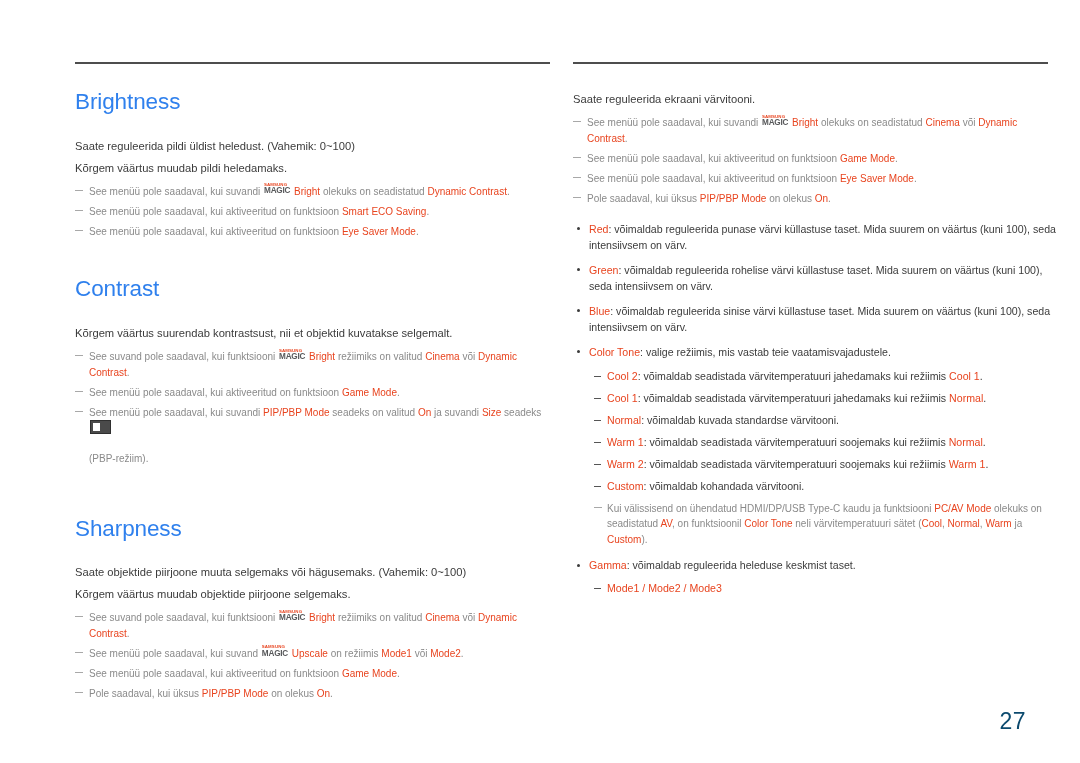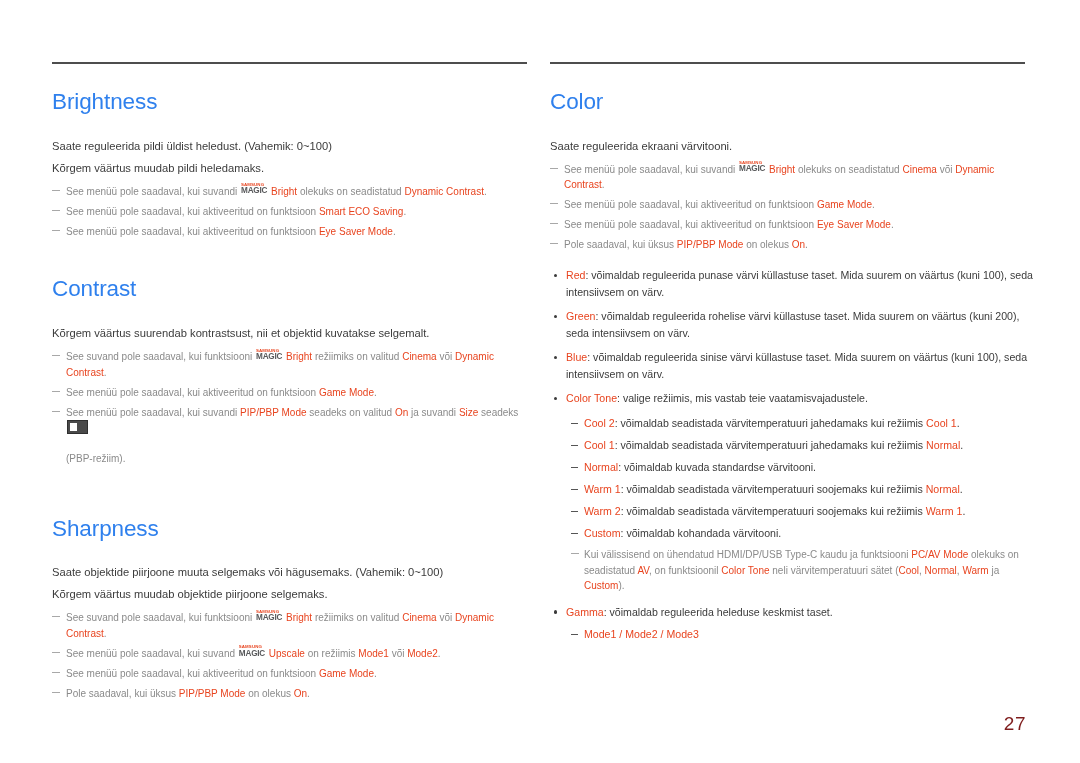--- a/index.html
+++ b/index.html
@@ -20,20 +20,21 @@
     height: 763px;
     box-sizing: border-box;
   }
   .columns {
     position: absolute;
     top: 62px;
     left: 0;
     width: 1080px;
     display: flex;
     gap: 0px;
+    justify-content: center;
   }
   .col {
     width: 484px;
     box-sizing: border-box;
   }
   .col-left  { margin-left: 52px; }
   .col-right { margin-left: 14px; }
 
   .rule {
     height: 0;
@@ -180,22 +181,22 @@
     height: 100%;
     background: #ffffff;
     vertical-align: top;
   }
   .pbp-icon i + i { margin-left: 1.6px; }
 
   .page-number {
     position: absolute;
     right: 54px;
     bottom: 28px;
-    font-size: 19px;
-    color: #7f1d1d;
+    font-size: 23px;
+    color: #0c4a6e;
     letter-spacing: 0.5px;
   }
 </style>
 </head>
 <body>
 
 <div class="page">
 
   <div class="columns">
 
@@ -260,21 +261,20 @@
         </div>
       </div>
 
     </div>
 
     <div class="col col-right">
 
       <div class="rule"></div>
 
       <div class="section">
-        <h2 class="section-title">Color</h2>
         <p class="body last">Saate reguleerida ekraani värvitooni.</p>
 
         <div class="note">
           <span>See menüü pole saadaval, kui suvandi </span><span class="magic"><span class="sam">SAMSUNG</span><span class="mag">MAGIC</span></span><span class="hl">Bright</span><span> olekuks on seadistatud </span><span class="hl">Cinema</span><span> või </span><span class="hl">Dynamic Contrast</span><span>.</span>
         </div>
 
         <div class="note">
           <span>See menüü pole saadaval, kui aktiveeritud on funktsioon </span><span class="hl">Game Mode</span><span>.</span>
         </div>
 
@@ -286,21 +286,21 @@
           <span>Pole saadaval, kui üksus </span><span class="hl">PIP/PBP Mode</span><span> on olekus </span><span class="hl">On</span><span>.</span>
         </div>
 
         <div style="height:10px"></div>
 
         <div class="bullet">
           <span class="hl">Red</span><span>: võimaldab reguleerida punase värvi küllastuse taset. Mida suurem on väärtus (kuni 100), seda intensiivsem on värv.</span>
         </div>
 
         <div class="bullet">
-          <span class="hl">Green</span><span>: võimaldab reguleerida rohelise värvi küllastuse taset. Mida suurem on väärtus (kuni 200), seda intensiivsem on värv.</span>
+          <span class="hl">Green</span><span>: võimaldab reguleerida rohelise värvi küllastuse taset. Mida suurem on väärtus (kuni 100), seda intensiivsem on värv.</span>
         </div>
 
         <div class="bullet">
           <span class="hl">Blue</span><span>: võimaldab reguleerida sinise värvi küllastuse taset. Mida suurem on väärtus (kuni 100), seda intensiivsem on värv.</span>
         </div>
 
         <div class="bullet">
           <span class="hl">Color Tone</span><span>: valige režiimis, mis vastab teie vaatamisvajadustele.</span>
         </div>
 

